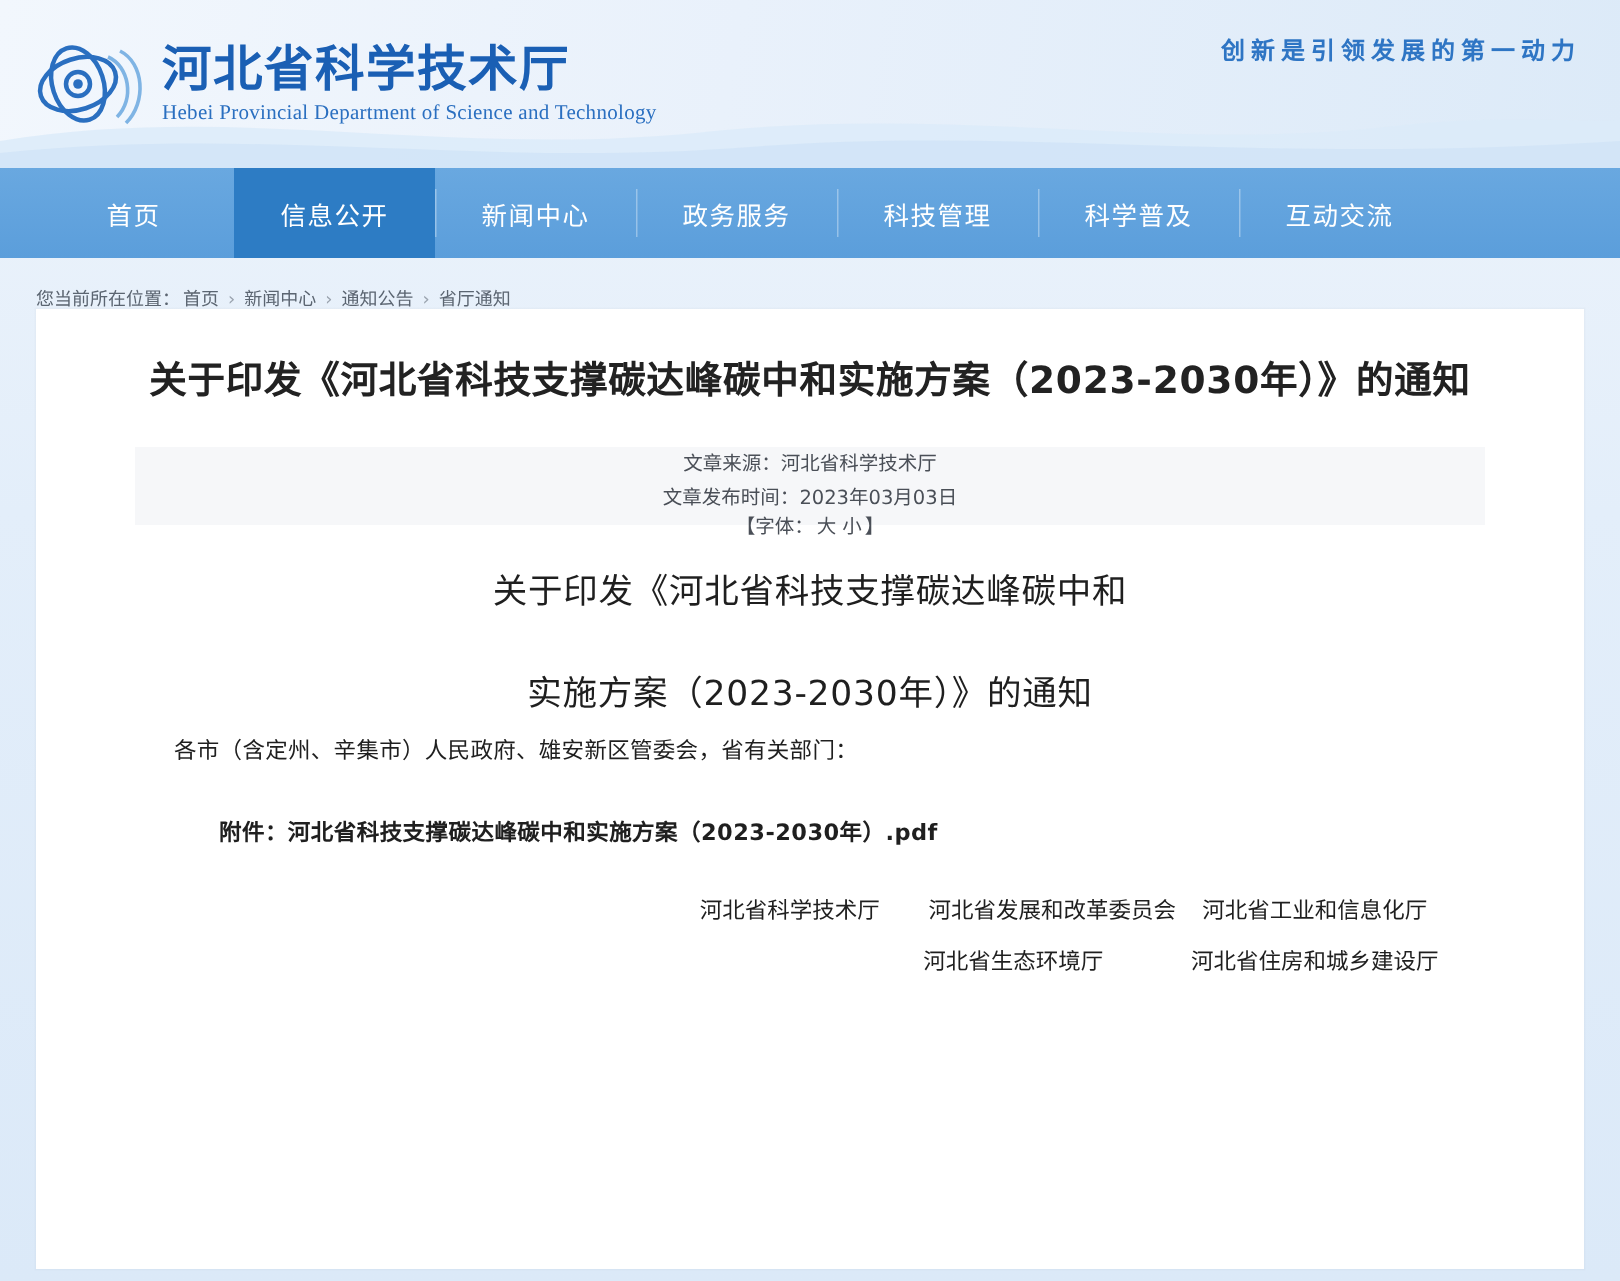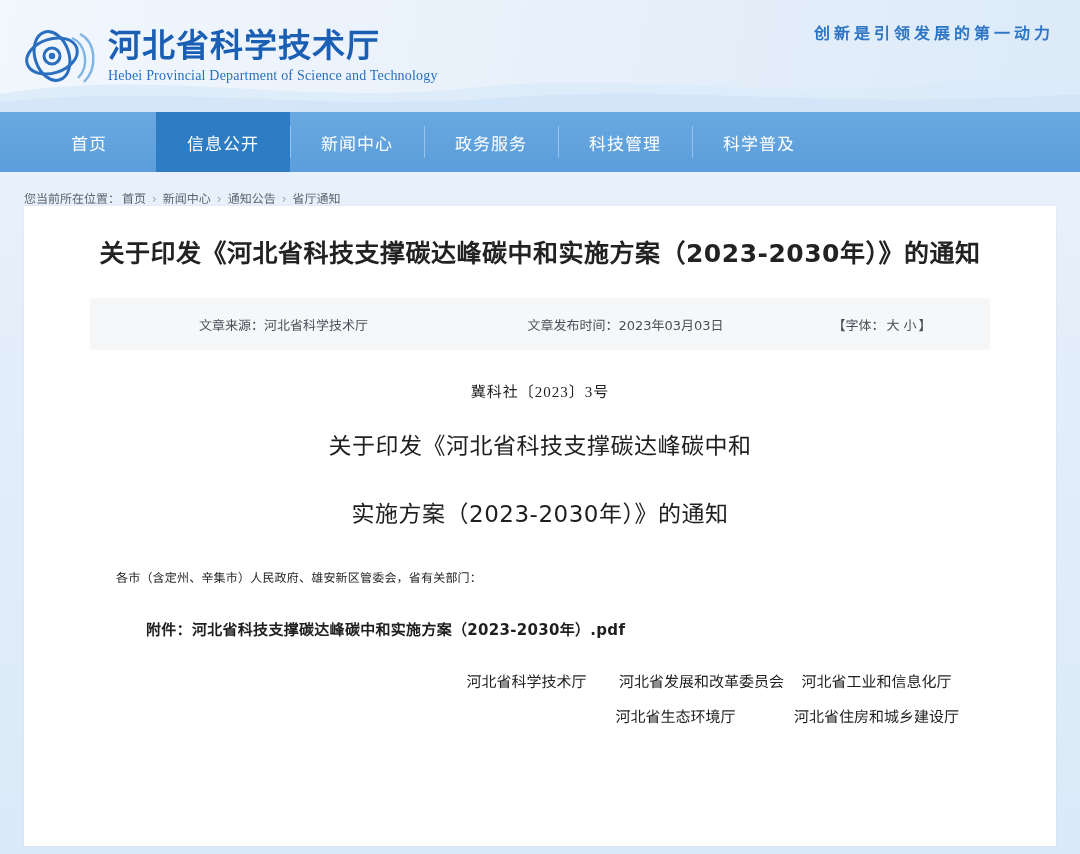--- a/index.html
+++ b/index.html
@@ -156,20 +156,21 @@
   }
   .meta-bar {
     margin: 0 66px;
     background: #f6f7f9;
     height: 52px;
     display: flex;
     align-items: center;
     font-size: 13px;
     color: #4a4f57;
     font-family: "DejaVu Sans", "Liberation Sans", sans-serif;
+    flex-direction: column;
   }
   .meta-source { flex: 0 0 43%; text-align: center; }
   .meta-time   { flex: 0 0 33%; text-align: center; }
   .meta-font   { flex: 1 1 auto; text-align: center; }
   .meta-font .fs-big, .meta-font .fs-small {
     cursor: pointer;
     margin: 0 2px;
   }
 
   .doc-body {
@@ -187,22 +188,21 @@
   .doc-heading {
     text-align: center;
     font-size: 23px;
     font-weight: normal;
     line-height: 2.0;
     margin-top: 22px;
     font-family: "DejaVu Sans", "Liberation Sans", sans-serif;
     letter-spacing: 0.5px;
   }
   .doc-salutation {
-    font-size: 12px;
-    margin-top: 30px;
+    font-size: 15px;
     line-height: 1.9;
     letter-spacing: 0.2px;
   }
   .doc-para {
     font-size: 15px;
     line-height: 2.0;
     text-indent: 2em;
     margin-top: 6px;
     text-align: justify;
     letter-spacing: 0.2px;
@@ -282,20 +282,23 @@
     </div>
     <div class="nav-item">
       <span>政务服务</span>
     </div>
     <div class="nav-item">
       <span>科技管理</span>
     </div>
     <div class="nav-item">
       <span>科学普及</span>
     </div>
+    <div class="nav-item">
+      <span>互动交流</span>
+    </div>
   </div>
 
   <div class="breadcrumb-bar">
     <span class="bc-label">您当前所在位置：</span>
     <span class="bc-link">首页</span>
     <span class="bc-sep">›</span>
     <span class="bc-link">新闻中心</span>
     <span class="bc-sep">›</span>
     <span class="bc-link">通知公告</span>
     <span class="bc-sep">›</span>
@@ -312,21 +315,20 @@
       </div>
       <div class="meta-time">
         <span>文章发布时间：</span><span>2023年03月03日</span>
       </div>
       <div class="meta-font">
         <span>【字体：</span><span class="fs-big">大</span><span class="fs-small">小</span><span>】</span>
       </div>
     </div>
 
     <div class="doc-body">
-      <div class="doc-number">冀科社〔2023〕3号</div>
 
       <div class="doc-heading">关于印发《河北省科技支撑碳达峰碳中和</div>
       <div class="doc-heading">实施方案（2023-2030年）》的通知</div>
 
       <div class="doc-salutation">各市（含定州、辛集市）人民政府、雄安新区管委会，省有关部门：</div>
 
 
       <div class="doc-attachment">
         <span>附件：</span><span class="att-link">河北省科技支撑碳达峰碳中和实施方案（2023-2030年）.pdf</span>
       </div>

